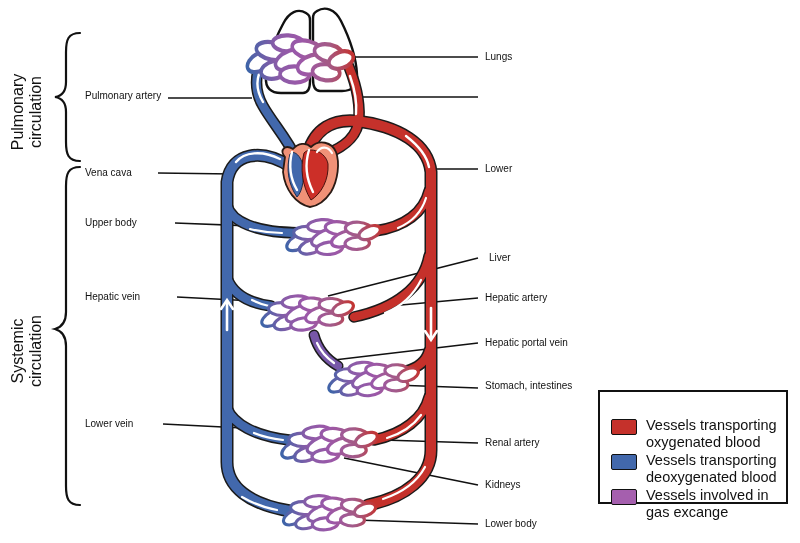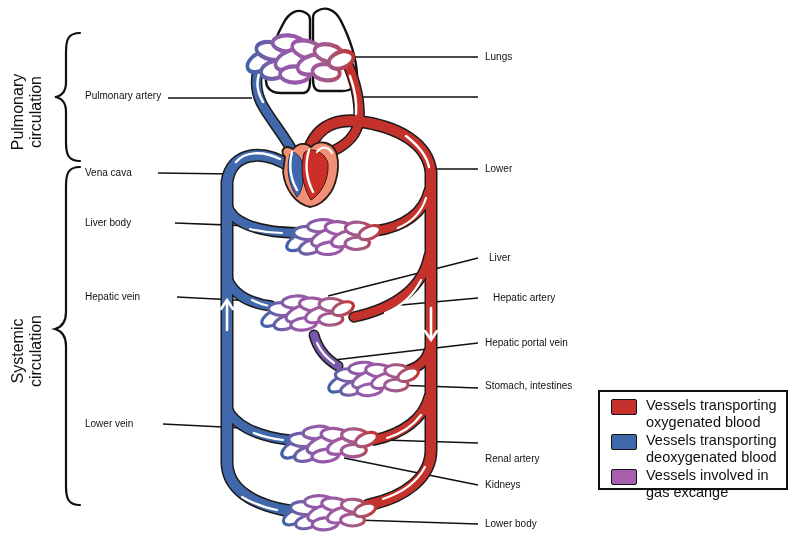--- a/index.html
+++ b/index.html
@@ -8,23 +8,23 @@
     font-family:"Liberation Sans","DejaVu Sans",sans-serif;color:#111;
   }
   .stage svg{position:absolute;left:0;top:0;}
   .lbl{position:absolute;font-size:10px;line-height:17px;white-space:nowrap;}
   .wrap2{white-space:normal;}
   .vlabel{
     position:absolute;width:100px;height:36px;font-size:16px;line-height:18px;
     text-align:center;transform:rotate(-90deg);white-space:normal;
   }
   .legend{
-    position:absolute;left:598px;top:390px;width:190px;height:100px;
+    position:absolute;left:598px;top:390px;width:190px;height:114px;
     border:2.5px solid #111;background:#fff;box-sizing:border-box;
-    padding:5px 9px 10px 11px;display:flex;flex-direction:column;justify-content:space-between;
+    padding:25px 9px 10px 11px;display:flex;flex-direction:column;justify-content:space-between;
   }
   .legend-row{display:flex;gap:9px;align-items:flex-start;font-size:14.5px;line-height:1.2;}
   .swatch{width:24px;height:14px;border:1.6px solid #111;border-radius:2px;margin-top:2px;flex:none;}
   .sw0{background:#c5312b;}
   .sw1{background:#4268ac;}
   .sw2{background:#a55fae;}
 </style>
 </head>
 <body>
 
@@ -164,31 +164,31 @@
         <path stroke-width="2.2" d="M317,152 C321,146 328,146 332,153"></path>
       </g>
     </g>
   </svg>
 
   <div class="vlabel" style="left:-23px;top:94px;">Pulmonary circulation</div>
   <div class="vlabel" style="left:-23px;top:333px;">Systemic circulation</div>
 
   <div class="lbl wrap2" style="left:85px;top:87px;width:90px;">Pulmonary artery</div>
   <div class="lbl" style="left:85px;top:164px;">Vena cava</div>
-  <div class="lbl" style="left:85px;top:214px;">Liver body</div>
+  <div class="lbl" style="left:85px;top:214px;">Upper body</div>
   <div class="lbl" style="left:85px;top:288px;">Hepatic vein</div>
   <div class="lbl" style="left:85px;top:415px;">Lower vein</div>
 
   <div class="lbl" style="left:485px;top:48px;">Lungs</div>
   <div class="lbl" style="left:485px;top:160px;">Lower</div>
   <div class="lbl" style="left:489px;top:249px;">Liver</div>
-  <div class="lbl" style="left:485px;top:289px;margin-left:8px;">Hepatic artery</div>
+  <div class="lbl" style="left:485px;top:289px;">Hepatic artery</div>
   <div class="lbl" style="left:485px;top:334px;">Hepatic portal vein</div>
   <div class="lbl wrap2" style="left:485px;top:377px;width:92px;">Stomach, intestines</div>
-  <div class="lbl" style="left:485px;top:434px;margin-top:16px;">Renal artery</div>
+  <div class="lbl" style="left:485px;top:434px;">Renal artery</div>
   <div class="lbl" style="left:485px;top:476px;">Kidneys</div>
   <div class="lbl" style="left:485px;top:515px;">Lower body</div>
 
   <div class="legend">
     <div class="legend-row">
       <span class="swatch sw0"></span>
       <span class="legend-text">Vessels transporting oxygenated blood</span>
     </div>
     <div class="legend-row">
       <span class="swatch sw1"></span>

